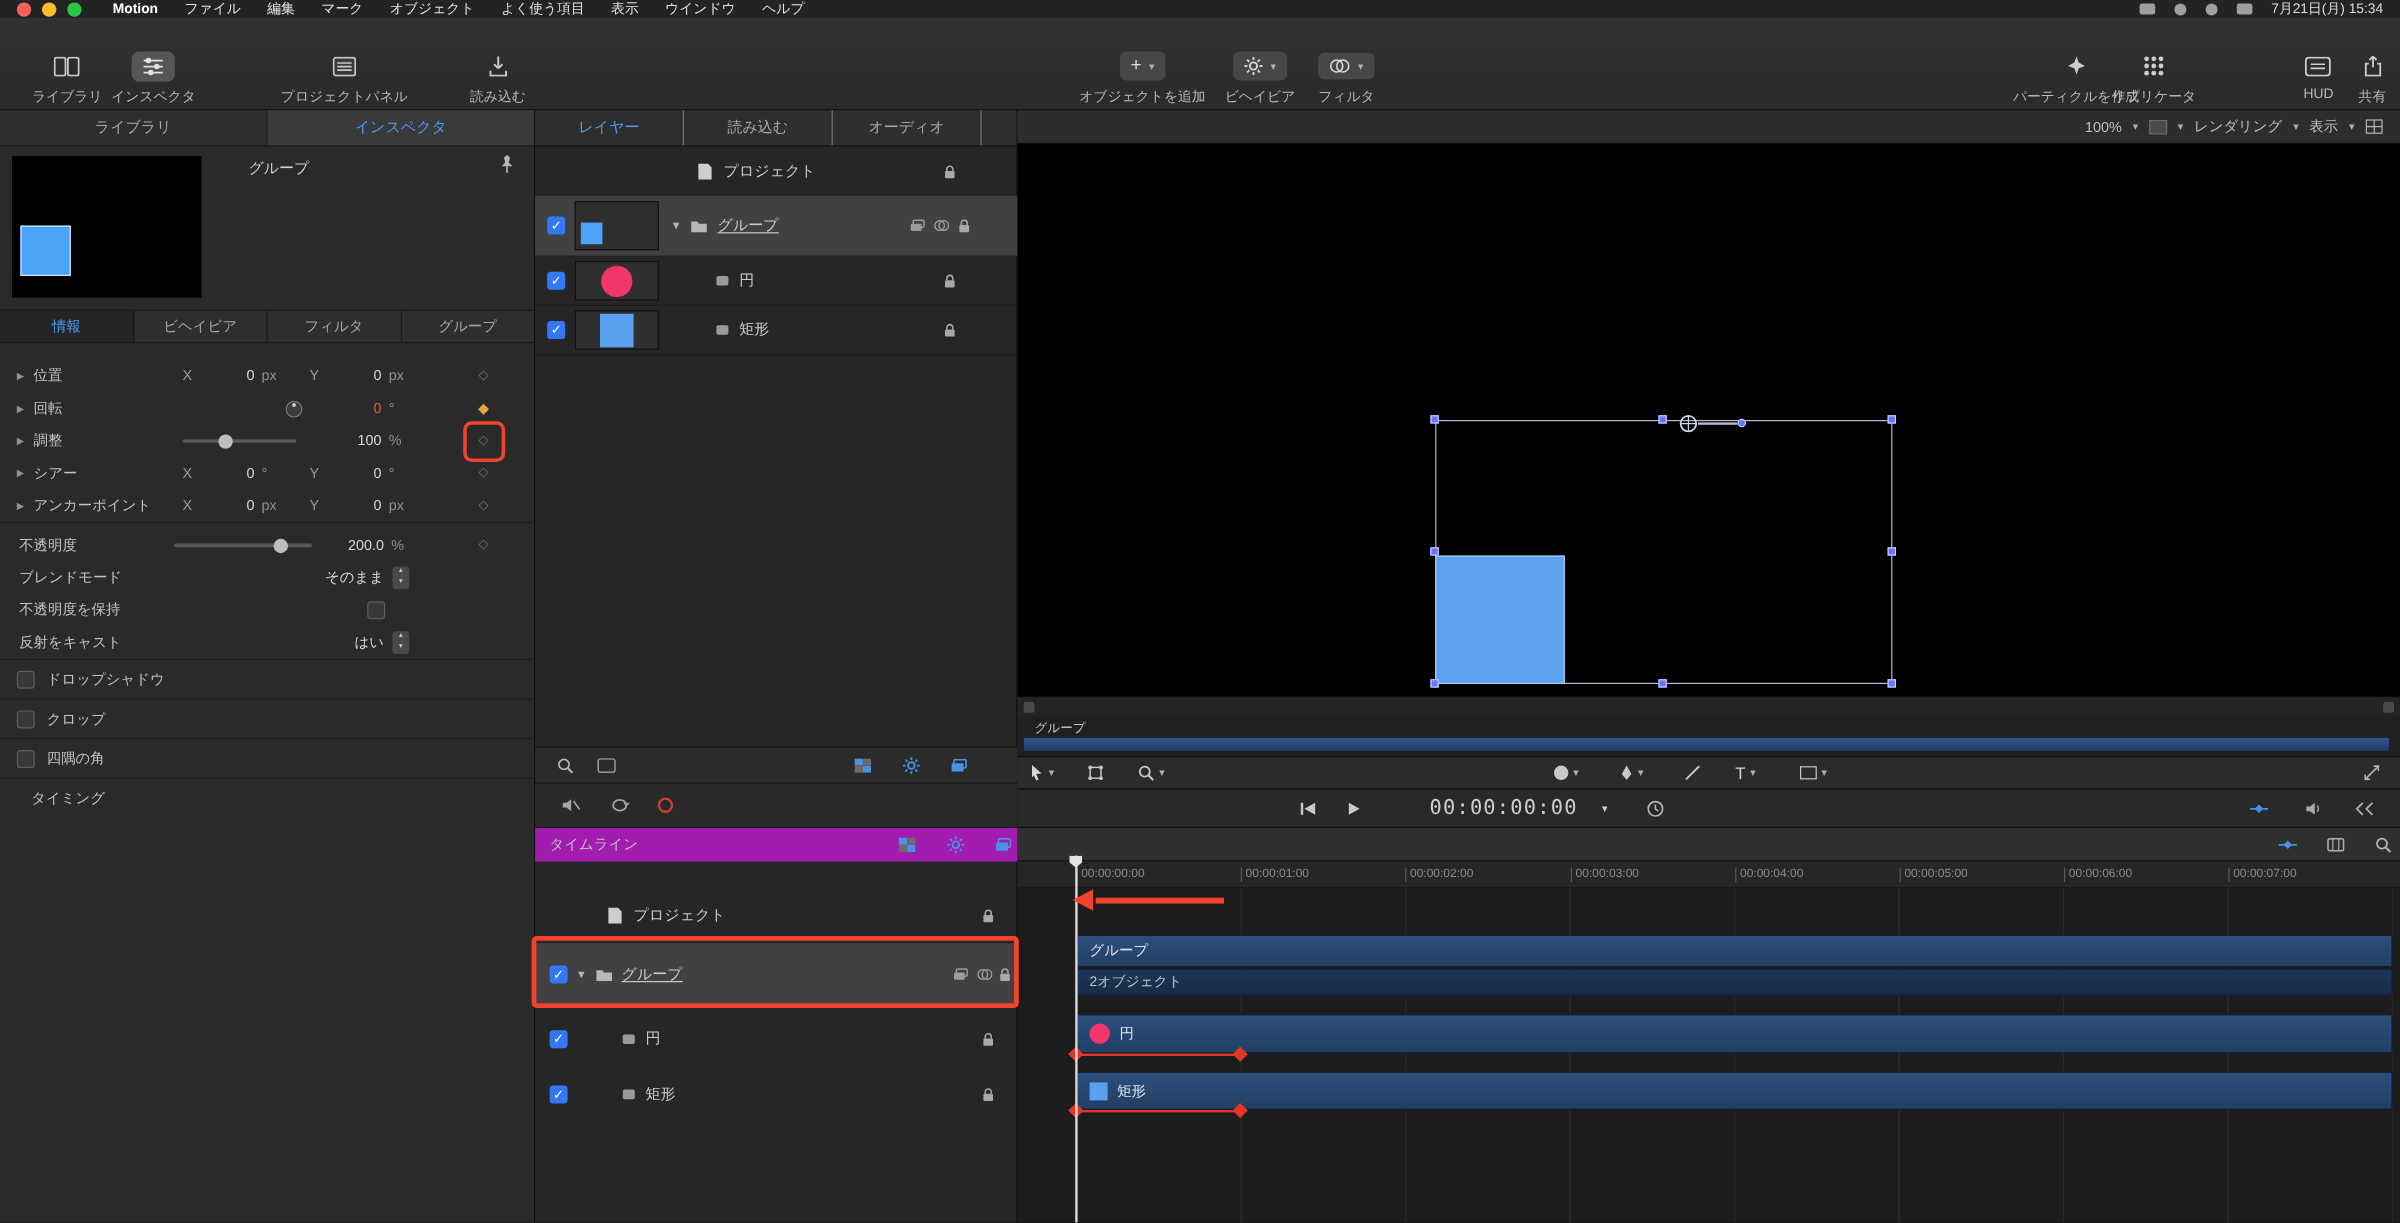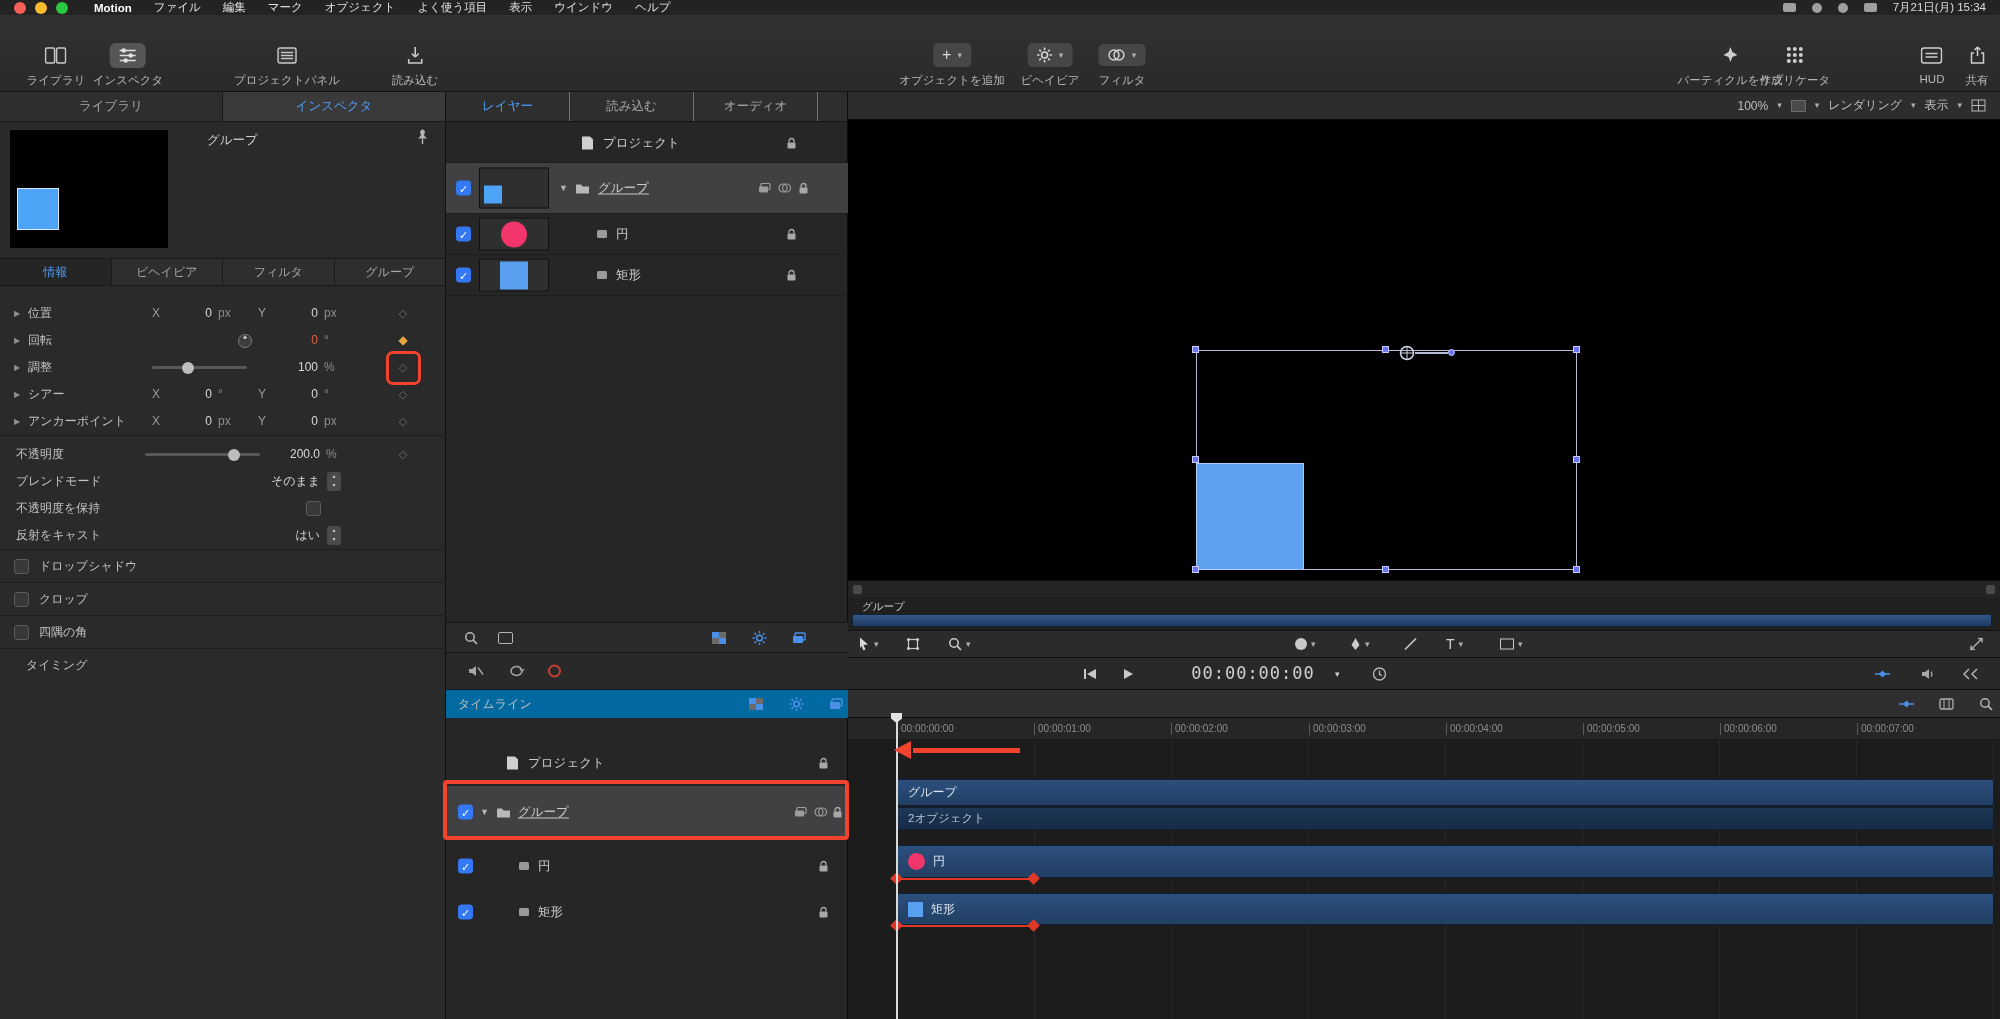--- a/index.html
+++ b/index.html
@@ -530,21 +530,21 @@
           <path d="M1 4.5h3l4-3v10l-4-3H1z" fill="#a5a5a5"></path>
           <line x1="10" y1="3" x2="15" y2="10" stroke="#a5a5a5" stroke-width="1.4"></line>
         </svg>
       <svg class="rowin" style="left:62px" width="17" height="13">
           <path d="M3 6.5a5.5 4.5 0 0 1 11 0M14 6.5a5.5 4.5 0 0 1-11 0" fill="none" stroke="#a5a5a5" stroke-width="1.5"></path>
           <path d="M14 6.5l-2-2.2M14 6.5l2.2-1.8" stroke="#a5a5a5" stroke-width="1.3" fill="none"></path>
         </svg>
       <div class="rowin" style="left:102px;width:13px;height:13px;border:2.2px solid #c44232;border-radius:50%"></div>
     </div>
 
-    <div class="bar30" style="top:597px;height:29px;background:#0369a1">
+    <div class="bar30" style="top:597px;height:29px;background:#a21caf">
       <span class="rowin" id="tl-header-label" style="left:12px">タイムライン</span>
       <svg class="rowin" style="left:303px" width="14" height="12">
           <rect width="7" height="6" fill="#4a90e8"></rect>
           <rect x="7" y="6" width="7" height="6" fill="#4a90e8"></rect>
           <rect x="7" width="7" height="6" fill="#6b6b6b"></rect>
           <rect y="6" width="7" height="6" fill="#6b6b6b"></rect>
         </svg>
       <svg class="rowin" style="left:343px" width="15" height="15" viewBox="0 0 16 16">
           <circle cx="8" cy="8" r="3" fill="none" stroke="#4a90e8" stroke-width="1.6"></circle>
           <g stroke="#4a90e8" stroke-width="1.6">

